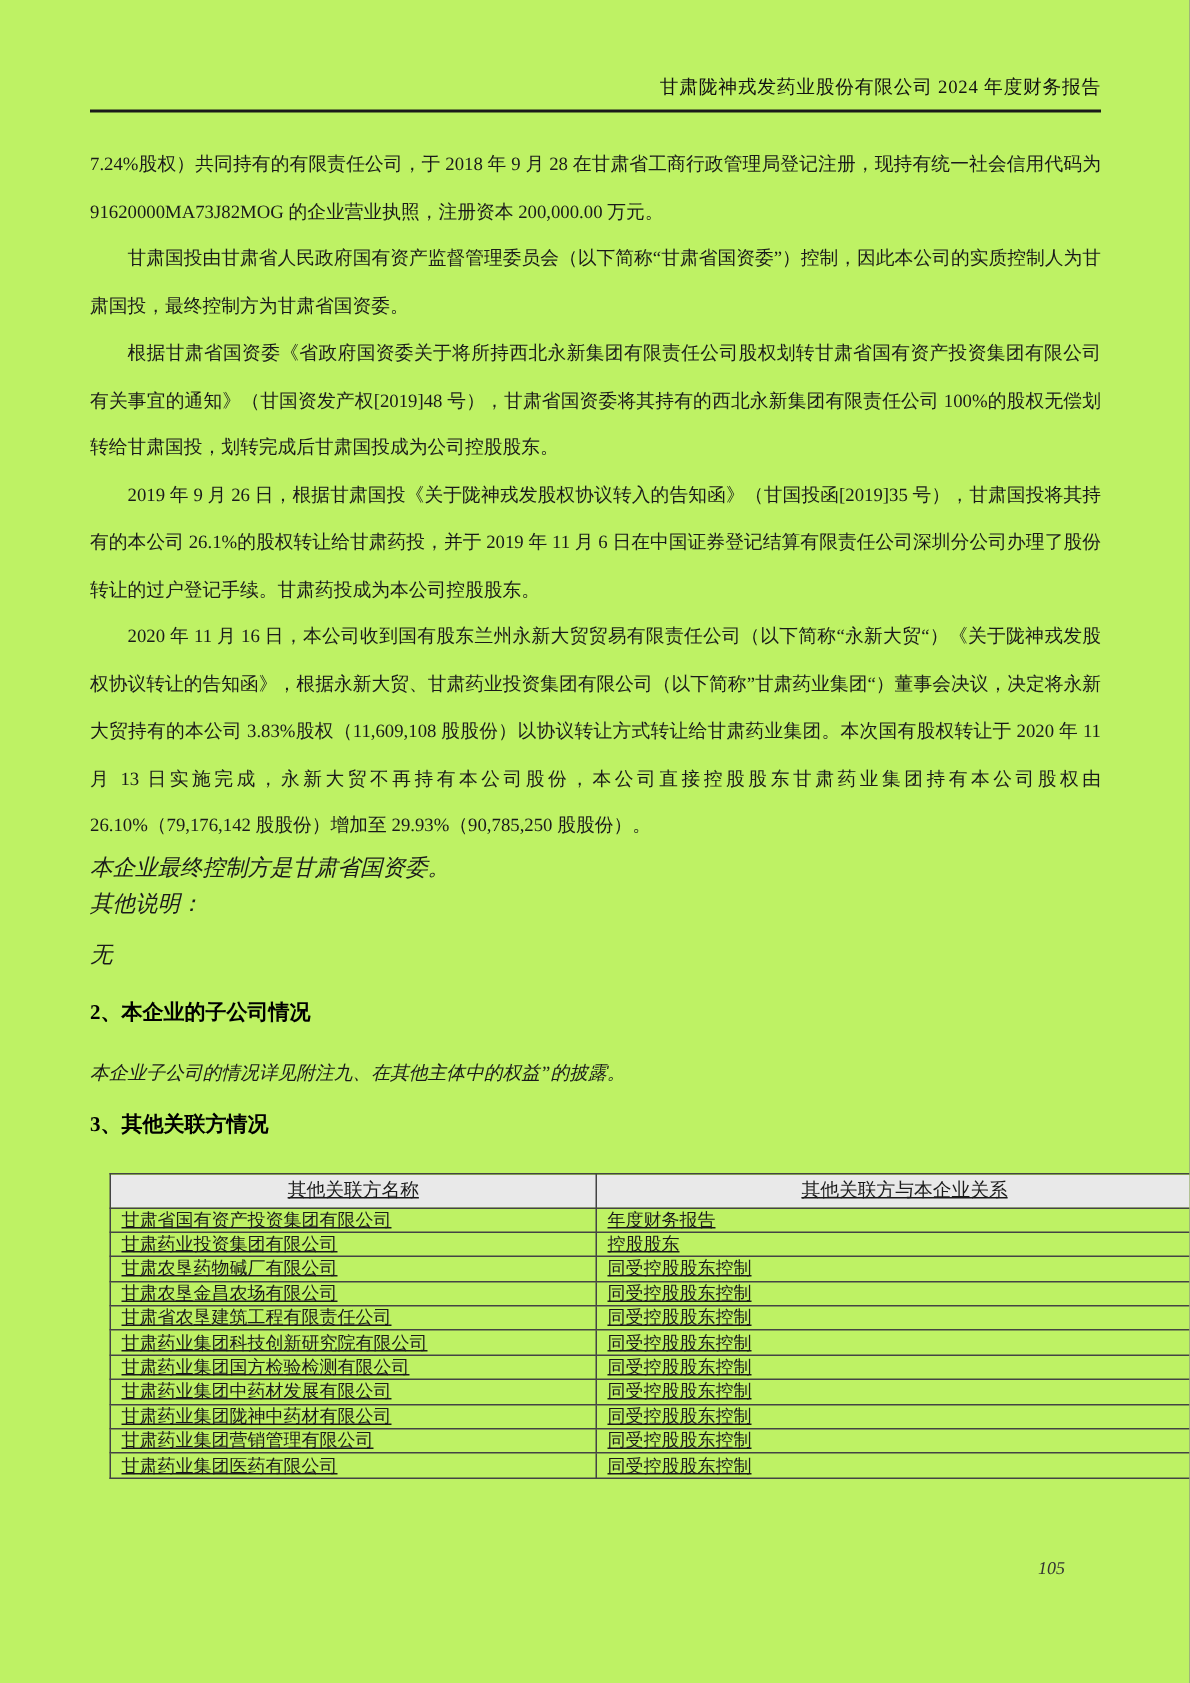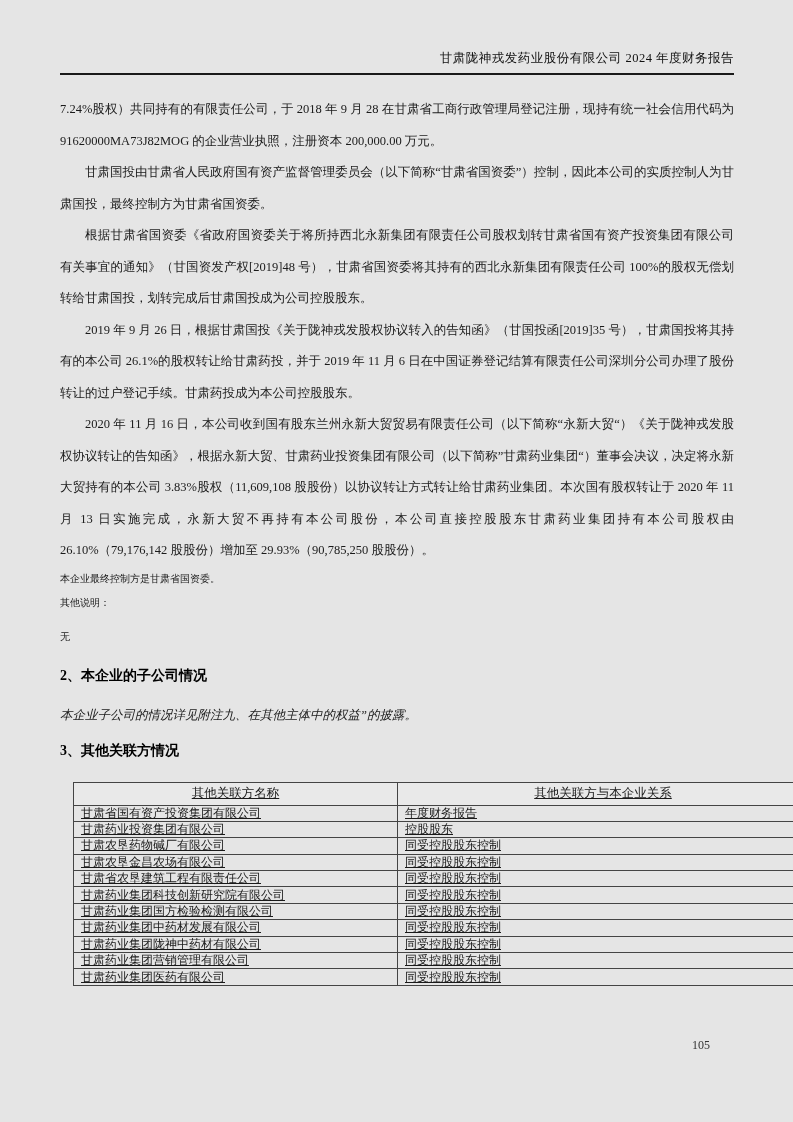--- a/index.html
+++ b/index.html
@@ -2,21 +2,21 @@
 <html><head>
 <meta charset="utf-8">
 <style>
   * { margin: 0; padding: 0; box-sizing: border-box; }
   html, body { background: #888; }
   .page {
     position: relative;
     width: 793px;
     height: 1122px;
     margin: 0 auto;
-    background: #e5e5e5;
+    background: #bef264;
     font-family: "Liberation Serif", "DejaVu Serif", serif;
     color: #111111;
     overflow: hidden;
   }
   .content {
     position: absolute;
     left: 60px;
     right: 59px;
     top: 0;
   }
@@ -33,23 +33,24 @@
   }
   .body-para {
     font-size: 12.5px;
     line-height: 31.5px;
     text-align: justify;
     color: #1a1a1a;
   }
   .body-para.first { margin-top: 19px; }
   .body-para.indent { text-indent: 2em; }
   .single-line {
-    font-size: 10px;
+    font-size: 15px;
     line-height: 24px;
     color: #1a1a1a;
+    font-style: italic;
   }
   .none-note { margin-top: 10px; }
   .section-heading {
     margin-top: 15px;
     font-size: 14px;
     font-weight: bold;
     line-height: 24px;
     color: #000;
   }
   .section-heading.h3 { margin-top: 12px; }
@@ -90,20 +91,21 @@
     text-align: left;
     margin-left: 23px;
   }
   .col-name { width: 324px; }
   .page-number {
     position: absolute;
     top: 1038px;
     left: 692px;
     font-size: 12px;
     color: #333;
+    font-style: italic;
   }
 </style>
 </head>
 <body>
 
 <div class="page">
   <div class="content">
 
     <div class="doc-header">甘肃陇神戎发药业股份有限公司 2024 年度财务报告</div>
     <div class="header-rule"></div>

